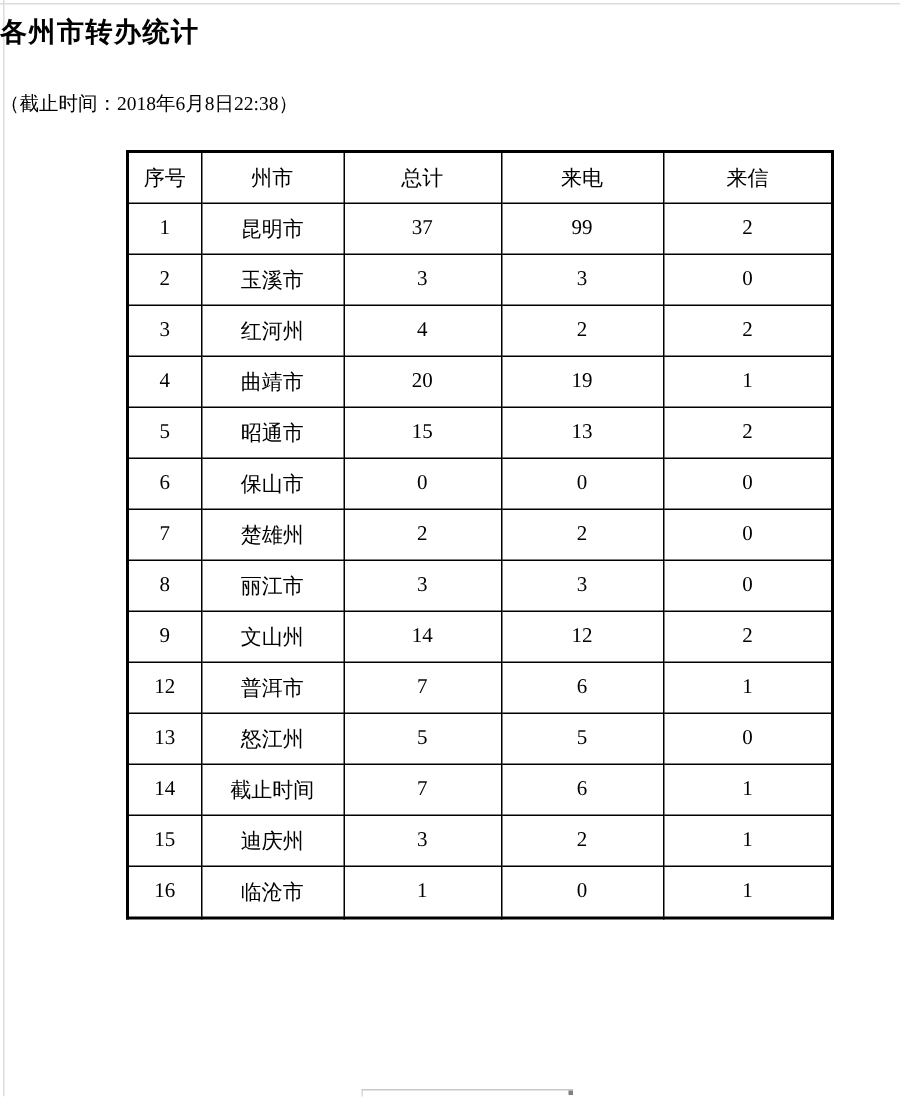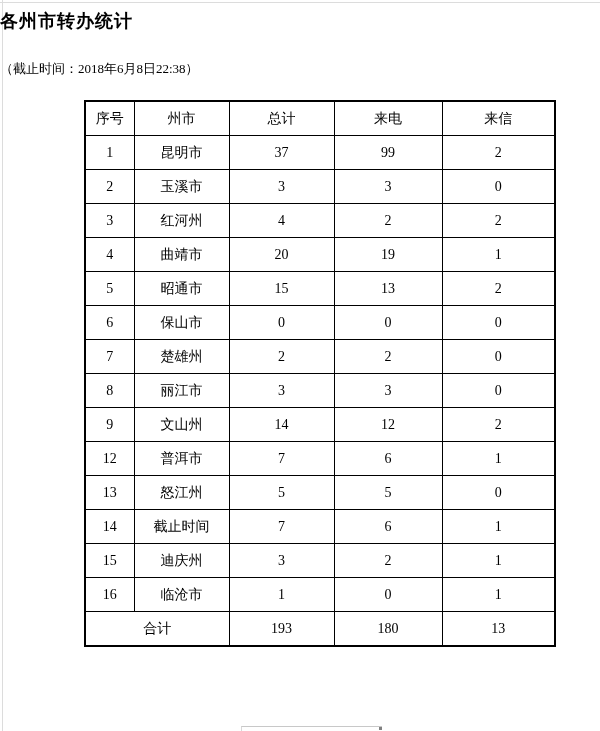--- a/index.html
+++ b/index.html
@@ -202,24 +202,18 @@
       <td>2</td>
       <td>1</td>
     </tr>
     <tr>
       <td>16</td>
       <td>临沧市</td>
       <td>1</td>
       <td>0</td>
       <td>1</td>
     </tr>
-    <tr>
-      <td colspan="2">合计</td>
-      <td>193</td>
-      <td>180</td>
-      <td>13</td>
-    </tr>
   </tbody>
 </table>
 
 <div class="cutoff-control">
   <span class="corner"></span>
 </div>
 
 </body></html>

